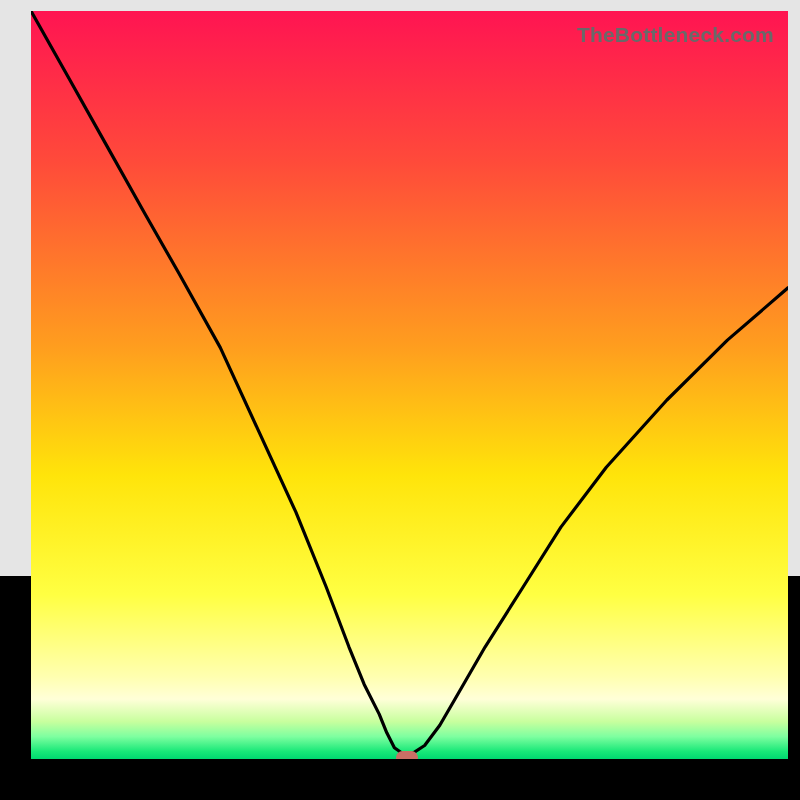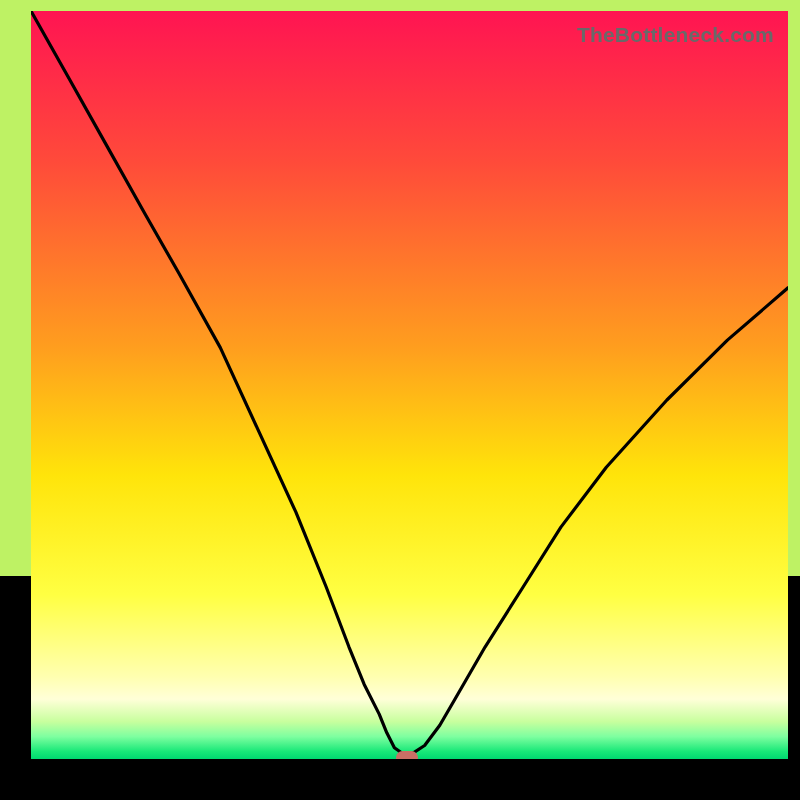--- a/index.html
+++ b/index.html
@@ -9,21 +9,21 @@
     height: 800px;
     background: #000;
     overflow: hidden;
   }
   .frame {
     position: absolute;
     left: 0;
     top: 0;
     width: 800px;
     height: 576px;
-    background: #bef264;
+    background: #e5e5e5;
   }
   .plot-area {
     position: absolute;
     left: 31px;
     top: 11px;
     width: 757px;
     height: 748px;
     overflow: hidden;
   }
   .gradient {

